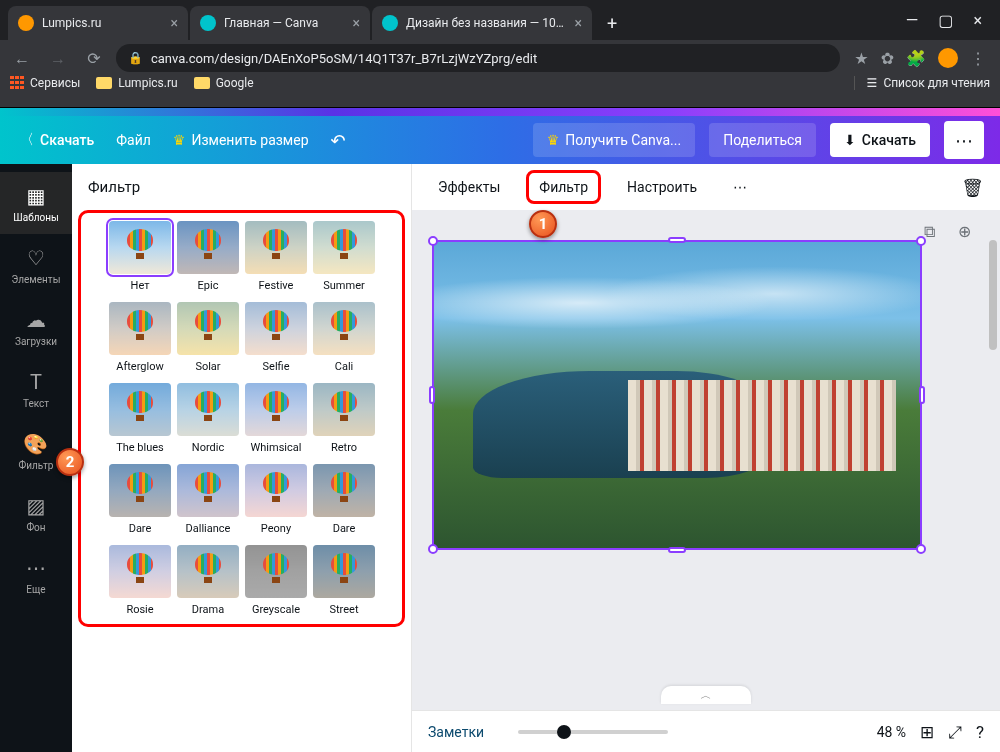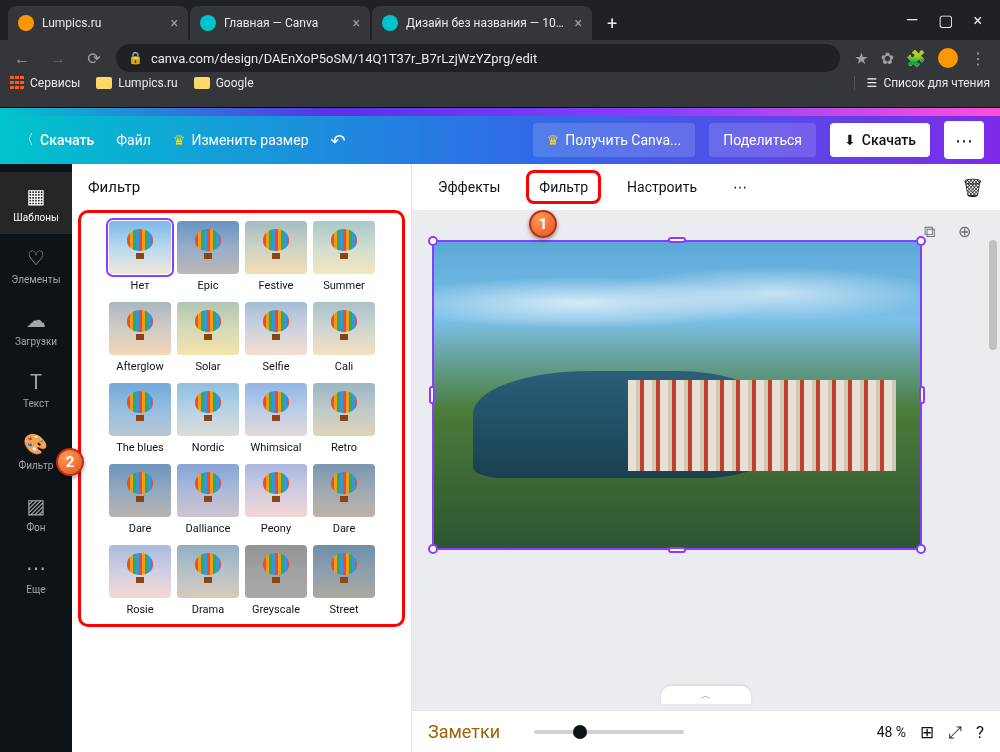--- a/index.html
+++ b/index.html
@@ -69,21 +69,21 @@
 .sel-edge.b{bottom:-5px;left:50%;transform:translateX(-50%);width:18px;height:6px}
 .sel-edge.l{left:-5px;top:50%;transform:translateY(-50%);width:6px;height:18px}
 .sel-edge.r{right:-5px;top:50%;transform:translateY(-50%);width:6px;height:18px}
 .badge{position:absolute;width:28px;height:28px;border-radius:50%;background:radial-gradient(circle at 35% 30%,#ff9a56,#e8501e);border:2px solid #b83010;display:flex;align-items:center;justify-content:center;color:#fff;font-weight:bold;font-size:15px;box-shadow:0 2px 4px rgba(0,0,0,0.4)}
 .badge-1{top:14px;left:117px;z-index:10}
 .badge-2{top:238px;left:-16px;z-index:10}
 .add-page{position:absolute;bottom:72px;left:50%;transform:translateX(-50%);background:#fff;padding:10px 24px;border-radius:4px;font-size:14px;color:#0e1318;box-shadow:0 1px 3px rgba(0,0,0,0.1);cursor:pointer}
 .add-page-refresh{display:inline-block;width:18px;height:18px;border:1px solid #888;border-radius:50%;vertical-align:middle;margin:0 2px;font-size:11px;line-height:16px;text-align:center;background:#fff}
 .pager-pill{position:absolute;bottom:48px;left:50%;transform:translateX(-50%);width:90px;height:18px;background:#fff;border-radius:10px 10px 0 0;box-shadow:0 -1px 3px rgba(0,0,0,0.1);display:flex;align-items:center;justify-content:center;color:#888;font-size:11px;cursor:pointer}
 .bottom-bar{height:42px;background:#fff;border-top:1px solid #e5e5e5;display:flex;align-items:center;padding:0 16px;gap:14px}
-.notes-btn{font-size:18px;color:#a16207;cursor:pointer}
+.notes-btn{font-size:14px;color:#0c4a6e;cursor:pointer}
 .zoom-slider{width:150px;height:4px;background:#d0d0d0;border-radius:2px;position:relative;margin-left:20px}
 .zoom-thumb{position:absolute;width:14px;height:14px;background:#0e1318;border-radius:50%;top:-5px;left:26%}
 .zoom-pct{margin-left:auto;font-size:14px;color:#0e1318}
 .bb-icon{font-size:17px;color:#0e1318;cursor:pointer}
 .scrollbar-v{position:absolute;right:2px;top:30px;width:10px;bottom:46px;background:transparent}
 .scrollbar-thumb{width:8px;height:110px;background:#c0c0c0;border-radius:4px;margin:0 auto}
 .filter-highlight-wrapper{position:relative}
 </style>
 </head>
 <body>

